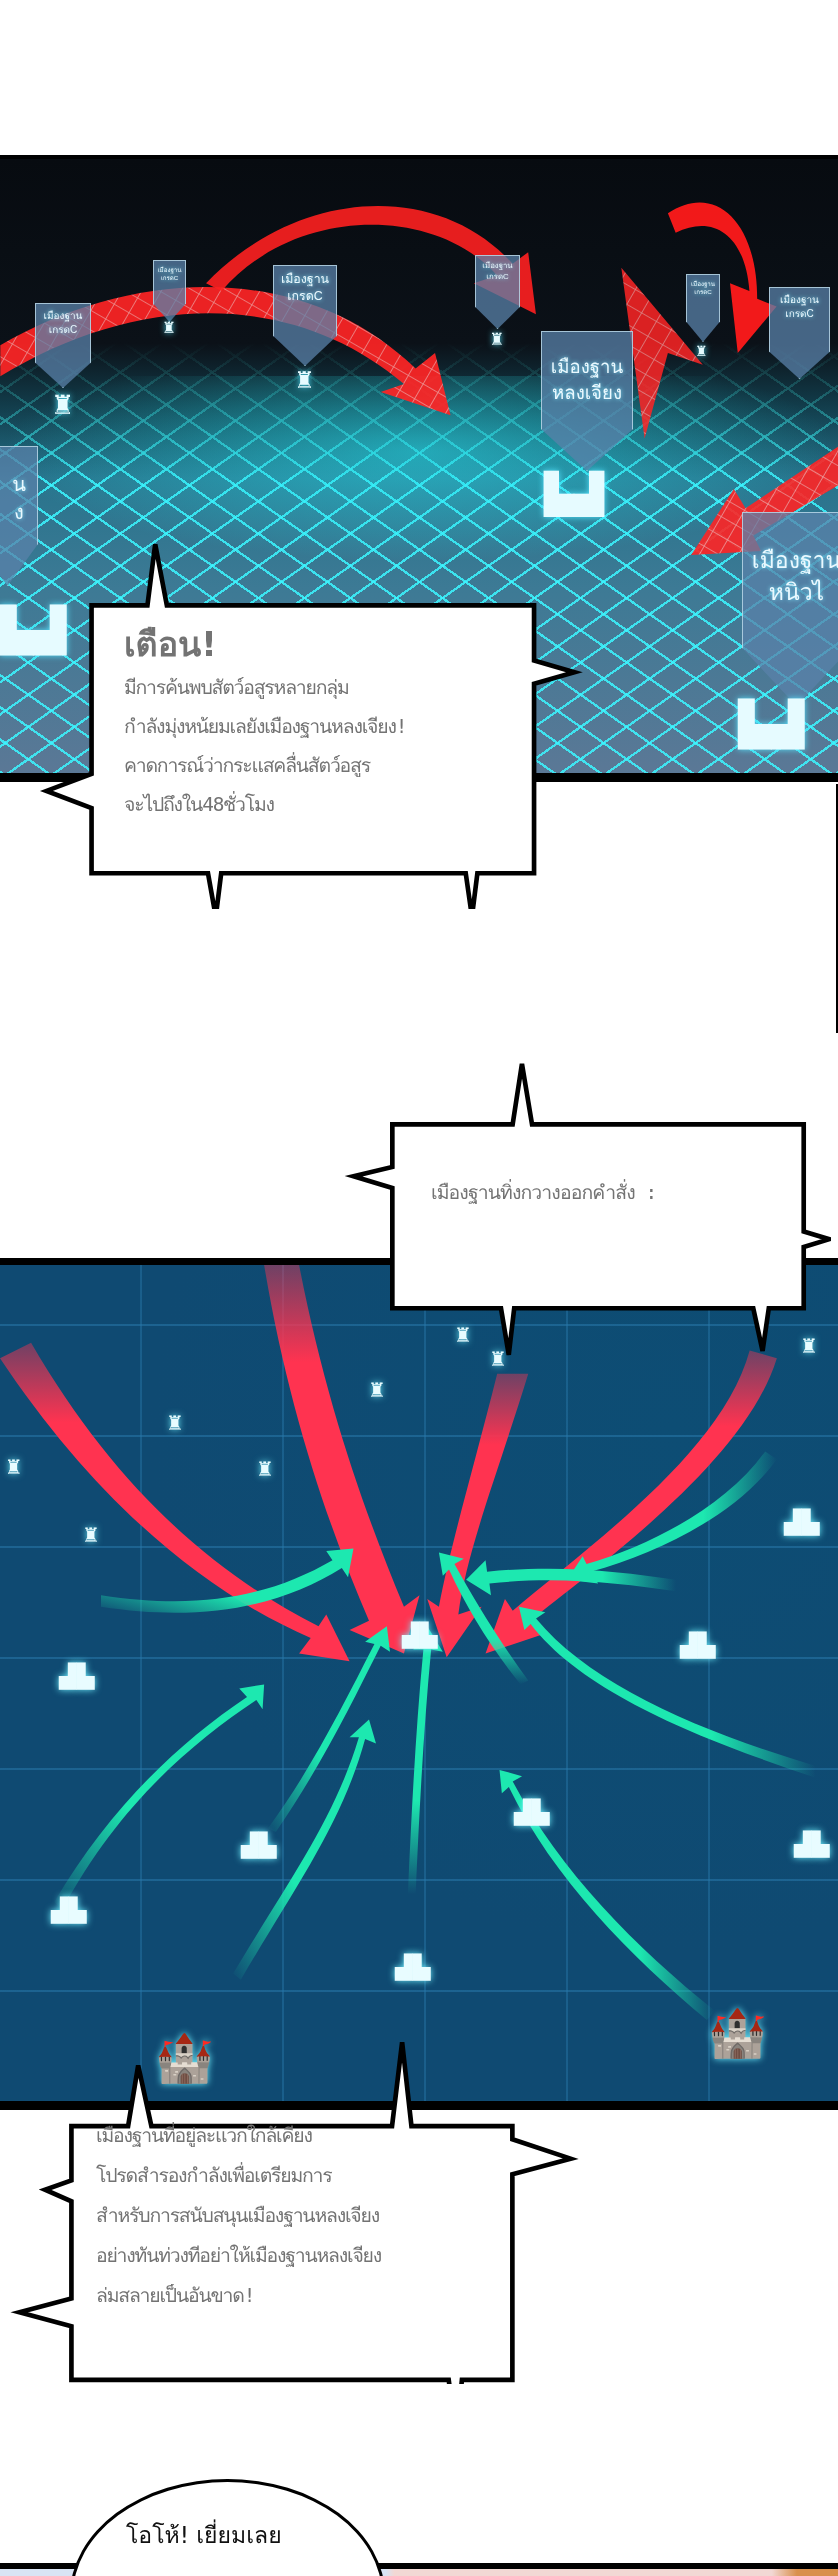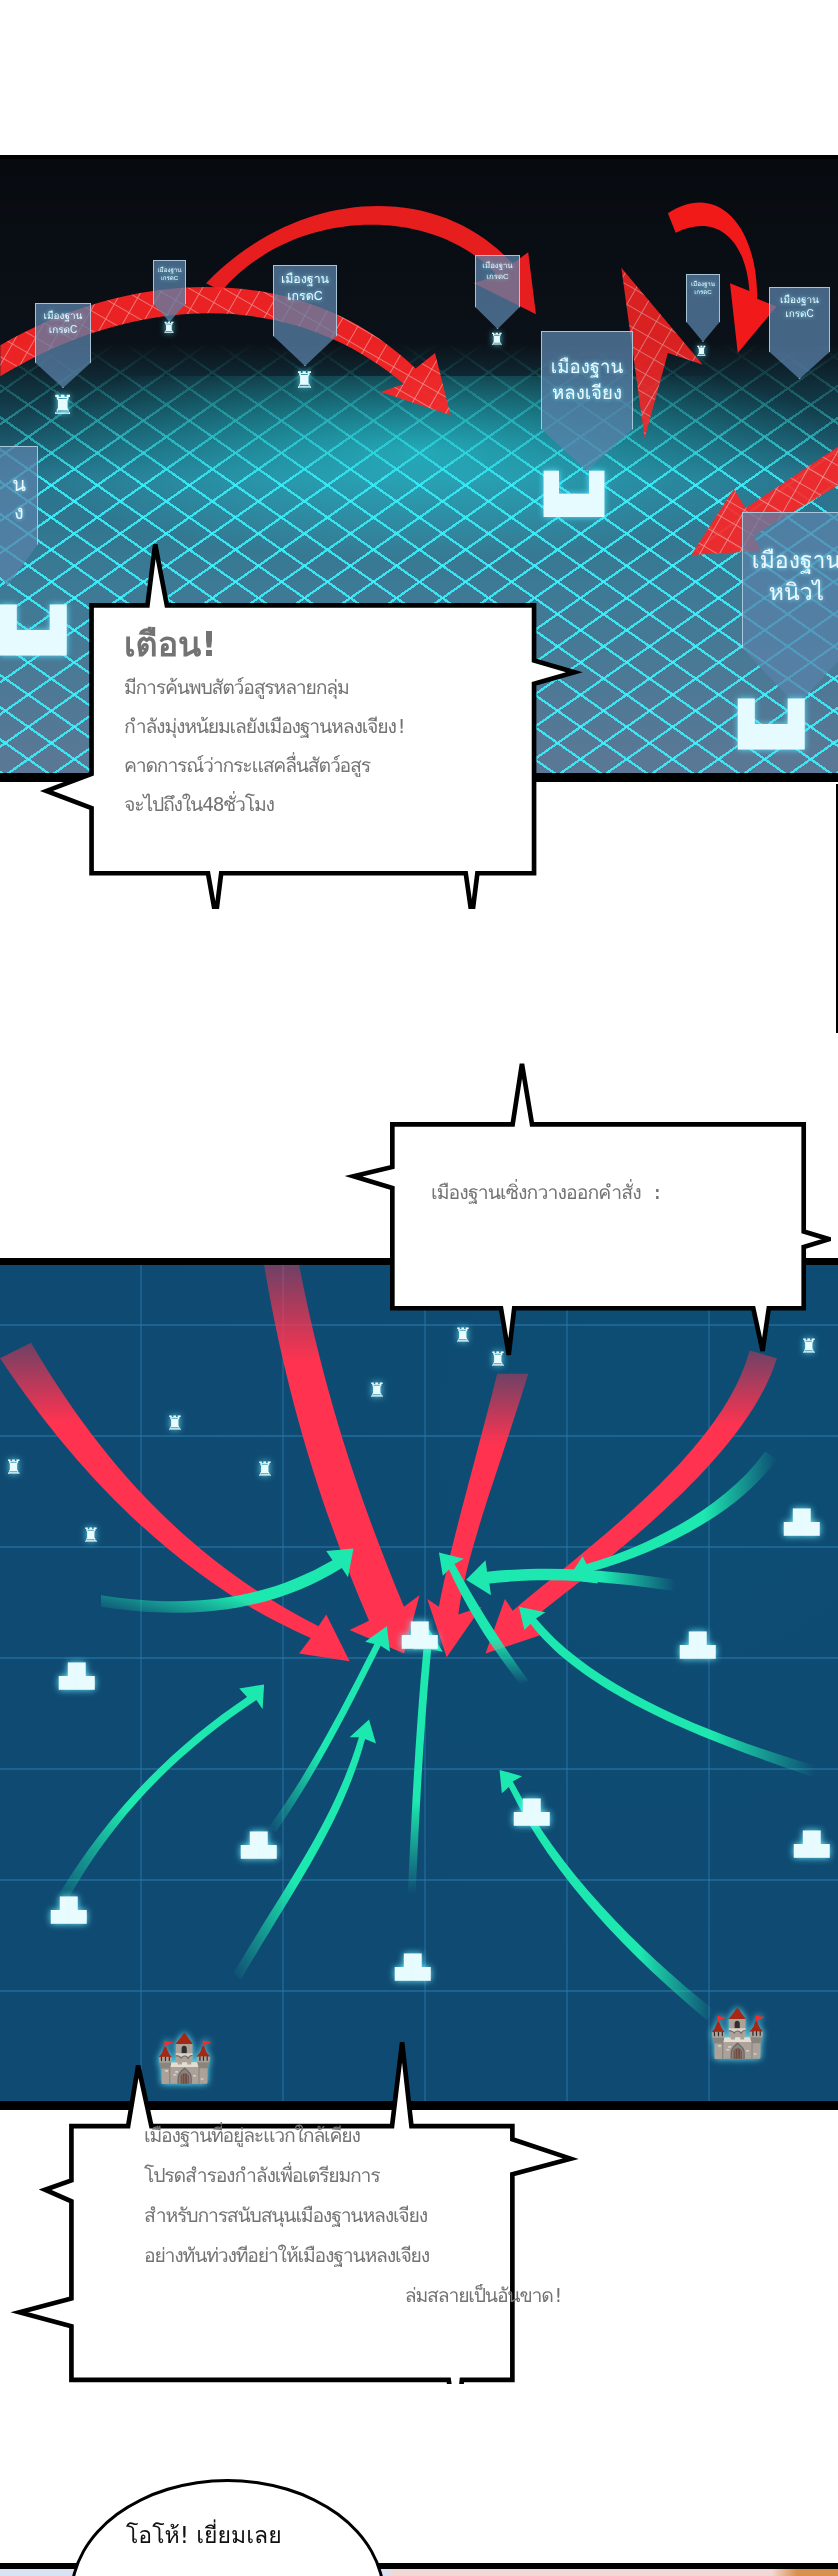--- a/index.html
+++ b/index.html
@@ -172,30 +172,30 @@
   <span class="map-castle" style="left:794px;top:568px;font-size:23px;">▟▙</span>
   <span class="map-castle" style="left:51px;top:634px;font-size:23px;">▟▙</span>
   <span class="map-castle" style="left:395px;top:691px;font-size:23px;">▟▙</span>
   <span class="map-castle" style="left:155px;top:769px;font-size:47px;">🏰</span>
   <span class="map-castle" style="left:708px;top:744px;font-size:47px;">🏰</span>
 </div>
 
 <svg class="abs" width="497" height="326" style="left:334px;top:1056px;" viewBox="0 0 640 420">
   <path d="M75 88 L 230 88 L 242 10 L 255 88 L 605 88 L 605 226 L 638 236 L 605 246 L 605 325 L 560 325 L 552 380 L 540 325 L 232 325 L 225 385 L 215 325 L 75 325 L 75 170 L 25 155 L 75 143 Z" fill="#fff" stroke="#000" stroke-width="6" stroke-linejoin="miter"></path>
 </svg>
-<div class="abs bubble-text" style="left:431px;top:1179px;width:342px;font-size:19.4px;line-height:28px;letter-spacing:-0.9px;">เมืองฐานเซิ่งกวางออกคำสั่ง :</div>
+<div class="abs bubble-text" style="left:431px;top:1179px;width:342px;font-size:19.4px;line-height:28px;letter-spacing:-0.9px;">เมืองฐานทิ่งกวางออกคำสั่ง :</div>
 
 <svg class="abs" width="590" height="342" style="left:0;top:2042px;" viewBox="0 0 760 440">
   <path d="M92 108 L 165 108 L 178 30 L 195 108 L 505 108 L 518 0 L 530 108 L 660 108 L 660 125 L 735 150 L 660 170 L 660 435 L 595 435 L 588 510 L 578 435 L 92 435 L 92 366 L 25 348 L 92 330 L 92 205 L 58 190 L 92 178 Z" fill="#fff" stroke="#000" stroke-width="6" stroke-linejoin="miter"></path>
 </svg>
-<div class="abs" style="left:96px;top:2116px;width:419px;margin-left:48px;">
+<div class="abs" style="left:96px;top:2116px;width:419px;">
   <div class="bubble-text" style="font-size:19.4px;line-height:40px;letter-spacing:-1.2px;">เมืองฐานที่อยู่ละแวกใกล้เคียง</div>
   <div class="bubble-text" style="font-size:19.4px;line-height:40px;letter-spacing:-1.2px;">โปรดสำรองกำลังเพื่อเตรียมการ</div>
   <div class="bubble-text" style="font-size:19.4px;line-height:40px;letter-spacing:-1.2px;">สำหรับการสนับสนุนเมืองฐานหลงเจียง</div>
   <div class="bubble-text" style="font-size:19.4px;line-height:40px;letter-spacing:-1.2px;">อย่างทันท่วงทีอย่าให้เมืองฐานหลงเจียง</div>
-  <div class="bubble-text" style="font-size:19.4px;line-height:40px;letter-spacing:-1.2px;text-align:right;">ล่มสลายเป็นอันขาด!</div>
+  <div class="bubble-text" style="font-size:19.4px;line-height:40px;letter-spacing:-1.2px;">ล่มสลายเป็นอันขาด!</div>
 </div>
 
 <div id="panel3" class="abs"></div>
 
 <div class="abs" style="left:70px;top:2479px;width:315px;height:233px;border:3.1px solid #000;border-radius:50%;background:#fff;box-sizing:border-box;"></div>
 <div class="abs" style="left:126px;top:2520px;width:233px;font-family:'DejaVu Sans',sans-serif;font-size:23px;line-height:31px;color:#111;">โอโห้! เยี่ยมเลย</div>
 
 
 </body></html>

